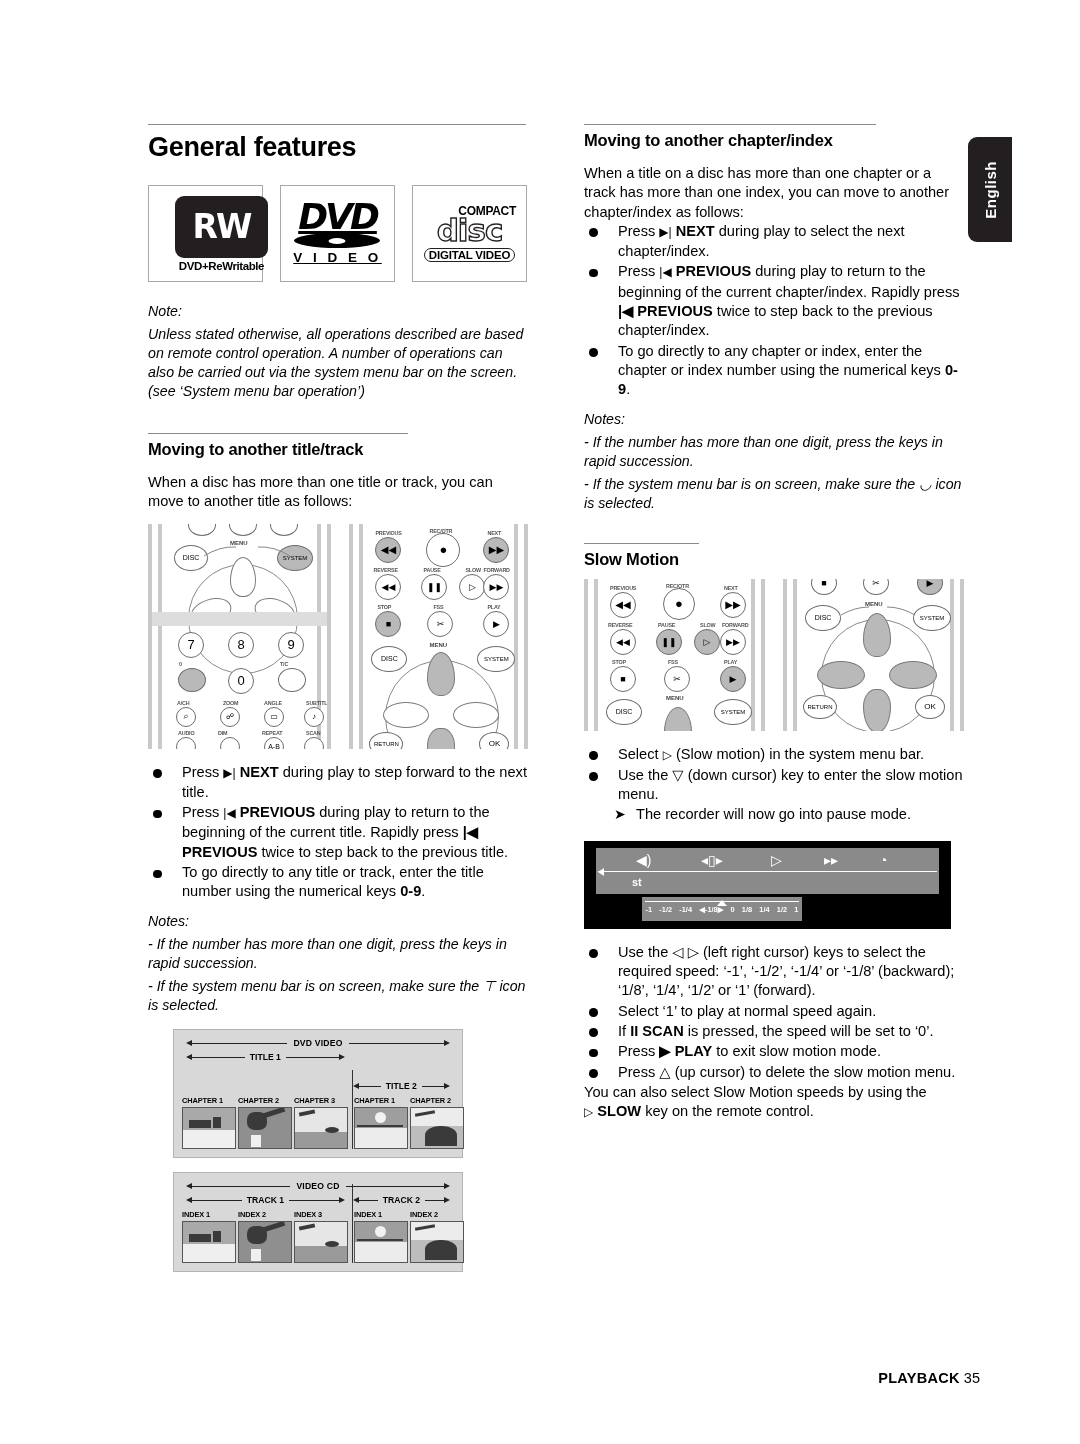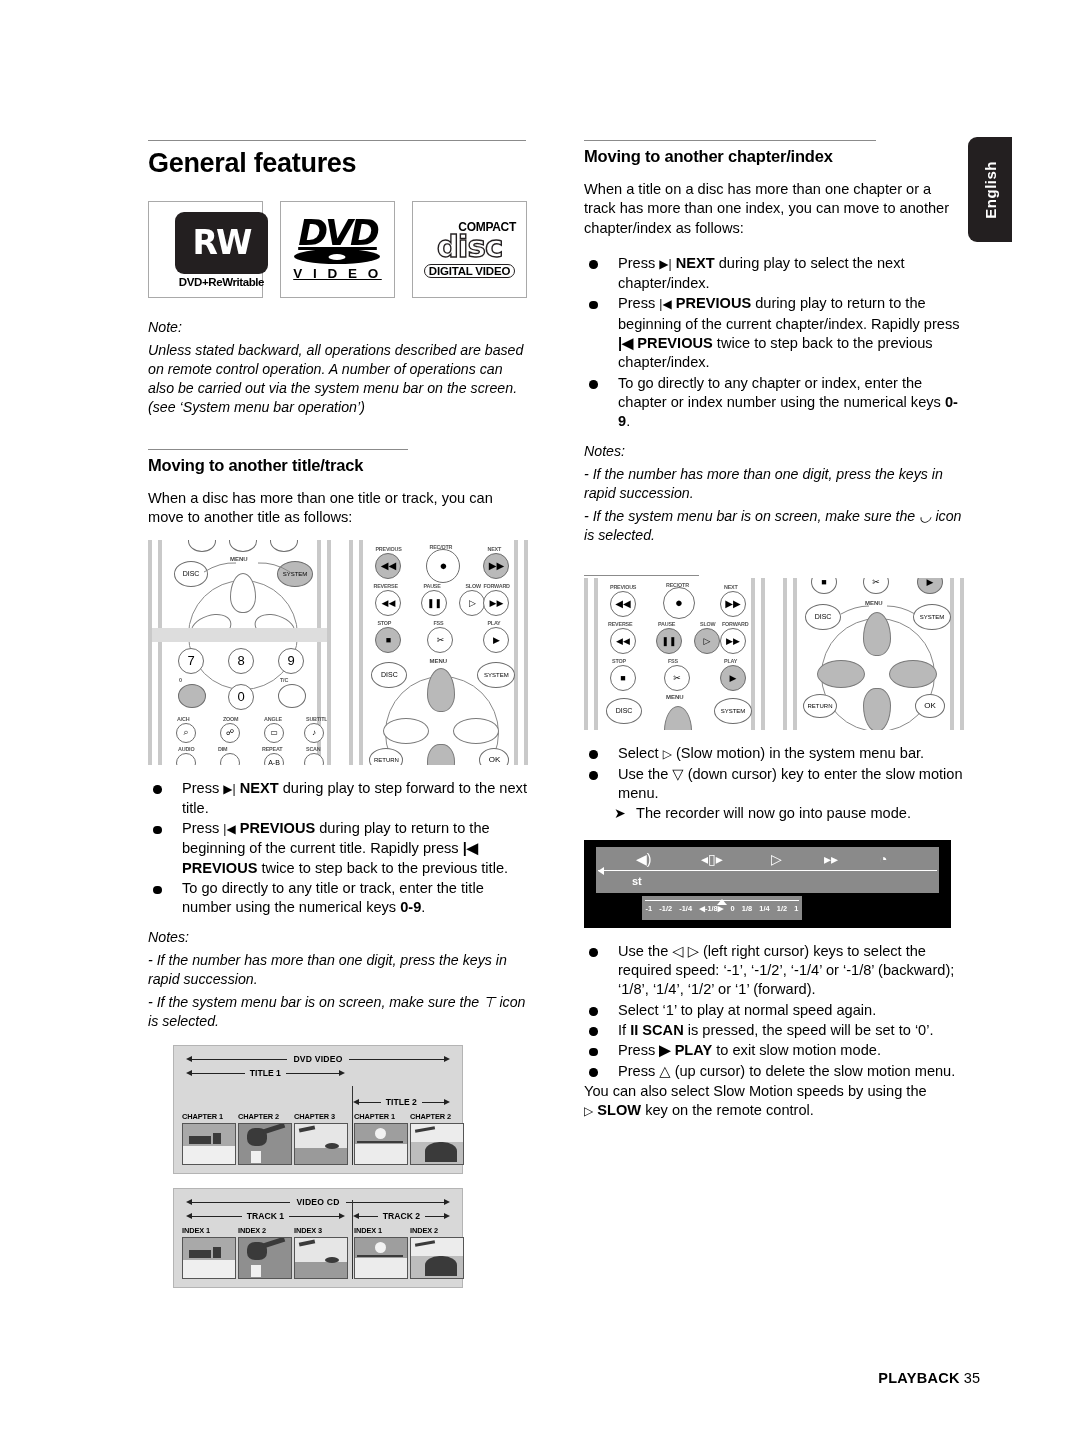--- a/index.html
+++ b/index.html
@@ -10,21 +10,21 @@
     width: 1080px; height: 1444px;
     position: relative;
     font-family: "Liberation Sans", sans-serif;
     color: #000;
     overflow: hidden;
   }
 
   
   .page { position: absolute; inset: 0; }
 
-  .col { position: absolute; top: 140px; width: 380px; }
+  .col { position: absolute; top: 124px; width: 380px; }
   .col-left  { left: 148px; }
   .col-right { left: 584px; }
 
   
   .lang-tab {
     position: absolute;
     left: 968px; top: 137px;
     width: 44px; height: 105px;
     background: #231f20;
     border-radius: 9px 0 0 9px;
@@ -368,21 +368,21 @@
         <div class="cd-inner">
           <div class="cd-compact">COMPACT</div>
           <div class="cd-disc">disc</div>
           <div class="cd-dv">DIGITAL VIDEO</div>
         </div>
       </div>
     </div>
 
     <div class="note-block">
       <div class="note">Note:</div>
-      <div class="note">Unless stated backward, all operations described are based on remote control operation. A number of operations can also be carried out via the system menu bar on the screen. (see ‘System menu bar operation’)</div>
+      <div class="note">Unless stated otherwise, all operations described are based on remote control operation. A number of operations can also be carried out via the system menu bar on the screen. (see ‘System menu bar operation’)</div>
     </div>
 
     <div style="height:18px"></div>
     <div class="h2-rule"></div>
     <h2 class="sub">Moving to another title/track</h2>
     <p class="body">When a disc has more than one title or track, you can move to another title as follows:</p>
 
     <div class="remote-pair">
 
       <div class="remote" style="width:180px;height:225px;">
@@ -646,21 +646,21 @@
         </div>
       </div>
     </div>
 
   </div>
 
   <div class="col col-right">
 
     <div class="h2-rule wide"></div>
     <h2 class="sub">Moving to another chapter/index</h2>
-    <p class="body" style="margin-bottom:16px">When a title on a disc has more than one chapter or a track has more than one index, you can move to another chapter/index as follows:</p>
+    <p class="body" style="margin-bottom:0">When a title on a disc has more than one chapter or a track has more than one index, you can move to another chapter/index as follows:</p>
 
     <ul class="blist">
       <li>
         <span>Press </span><span class="glyph">▶|</span><b> NEXT</b><span> during play to select the next chapter/index.</span>
       </li>
       <li>
         <span>Press </span><span class="glyph">|◀</span><b> PREVIOUS</b><span> during play to return to the beginning of the current chapter/index. Rapidly press </span><b>|◀ PREVIOUS</b><span> twice to step back to the previous chapter/index.</span>
       </li>
       <li>
         <span>To go directly to any chapter or index, enter the chapter or index number using the numerical keys </span><b>0-9</b><span>.</span>
@@ -668,20 +668,21 @@
     </ul>
 
     <div class="note-block">
       <div class="note">Notes:</div>
       <div class="note">- If the number has more than one digit, press the keys in rapid succession.</div>
       <div class="note">- If the system menu bar is on screen, make sure the ◡ icon is selected.</div>
     </div>
 
     <div style="height:16px"></div>
     <div class="h2-rule short"></div>
+    <h2 class="sub">Slow Motion</h2>
 
     <div class="remote-pair" style="margin-top:-4px;">
 
       <div class="remote" style="width:178px;height:152px;">
         <div class="edge-l"></div>
           <div class="edge-r"></div>
         <div class="lbl" style="left:22px;top:6px;">PREVIOUS</div>
         <div class="lbl" style="left:78px;top:4px;">REC/OTR</div>
         <div class="lbl" style="left:136px;top:6px;">NEXT</div>
         <div class="btn" style="left:22px;top:13px;width:26px;height:26px;font-size:10px;">◀◀</div>

